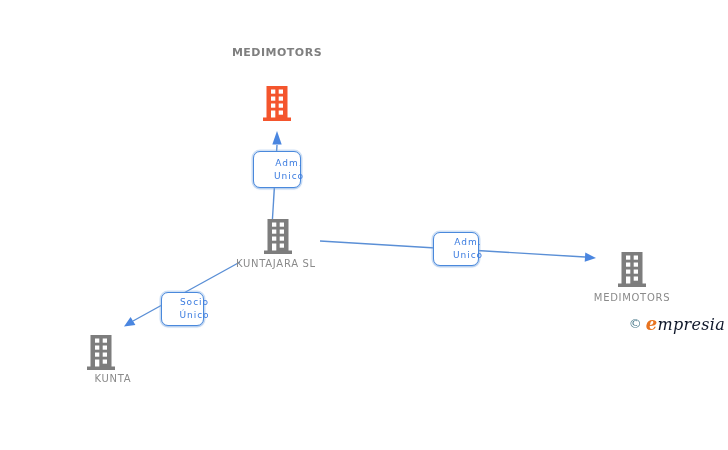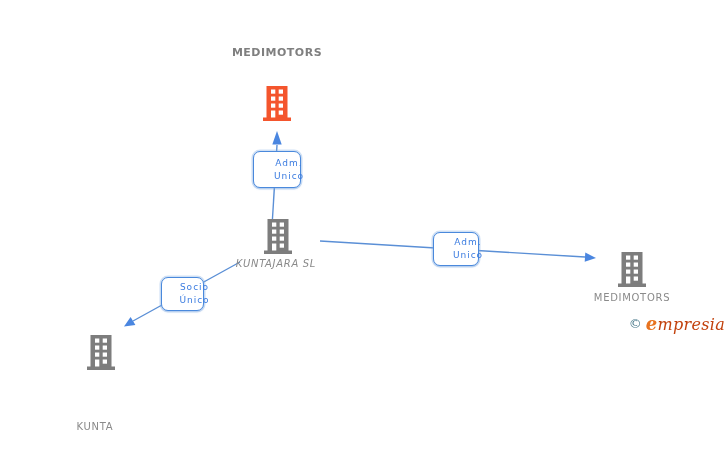--- a/index.html
+++ b/index.html
@@ -65,21 +65,21 @@
     height: 20px;
     display: flex;
     align-items: center;
     gap: 4px;
     cursor: pointer;
     font-family: "DejaVu Serif", "Liberation Serif", serif;
   }
   .logo .copy { color: #4a7a8c; font-size: 13px; font-family: "DejaVu Sans", sans-serif; }
   .logo .brand { font-style: italic; font-size: 16px; letter-spacing: 0.3px; white-space: nowrap; }
   .logo .brand .initial { color: #e8731f; font-weight: bold; font-size: 18px; }
-  .logo .brand .rest { color: #c2410c; }
+  .logo .brand .rest { color: #0f172a; }
 </style>
 </head>
 <body>
 
 <svg width="0" height="0" style="position:absolute" aria-hidden="true">
   <symbol id="bldg-sym" viewBox="0 0 28 35">
     <rect x="3.5" y="0" width="21" height="32" fill="currentColor"></rect>
     <rect x="0" y="31.5" width="28" height="3.5" fill="currentColor"></rect>
     <g fill="#ffffff">
       <rect x="8" y="3.5" width="4.3" height="4.2"></rect>
@@ -114,52 +114,52 @@
     </div>
     <svg class="bldg orange" style="left:263px; top:86px;" width="28" height="35" viewBox="0 0 28 35">
         <use href="#bldg-sym"></use>
       </svg>
   </div>
 
   <div class="node">
     <svg class="bldg gray" style="left:264px; top:219px;" width="28" height="35" viewBox="0 0 28 35">
         <use href="#bldg-sym"></use>
       </svg>
-    <div class="node-label" style="left:196px; top:256px; width:160px; position:absolute;font-style:italic;">
+    <div class="node-label" style="left:196px; top:256px; width:160px; position:absolute;">
       <div>KUNTAJARA SL</div>
     </div>
   </div>
 
   <div class="node">
     <svg class="bldg gray" style="left:618px; top:252px;" width="28" height="35" viewBox="0 0 28 35">
         <use href="#bldg-sym"></use>
       </svg>
     <div class="node-label" style="left:552px; top:290px; width:160px; position:absolute;">
       <div>MEDIMOTORS</div>
     </div>
   </div>
 
   <div class="node">
     <svg class="bldg gray" style="left:87px; top:335px;" width="28" height="35" viewBox="0 0 28 35">
         <use href="#bldg-sym"></use>
       </svg>
-    <div class="node-label" style="left:15px; top:371px; width:160px; position:absolute;margin-top:48px;">
+    <div class="node-label" style="left:33px; top:371px; width:160px; position:absolute;">
       <div>KUNTA</div>
     </div>
   </div>
 
   <div class="edge-label" style="left:253px; top:151px; width:48px; height:37px;">
     <div>Adm.</div>
     <div>Unico</div>
   </div>
   <div class="edge-label" style="left:433px; top:232px; width:46px; height:34px;">
     <div>Adm.</div>
     <div>Unico</div>
   </div>
-  <div class="edge-label" style="left:161px; top:277px; width:43px; height:34px;">
+  <div class="edge-label" style="left:161px; top:292px; width:43px; height:34px;">
     <div>Socio</div>
     <div>Único</div>
   </div>
 
   <div class="logo">
     <span class="copy">©</span>
     <span class="brand"><span class="initial">e</span><span class="rest">mpresia</span></span>
   </div>
 
 </div>

